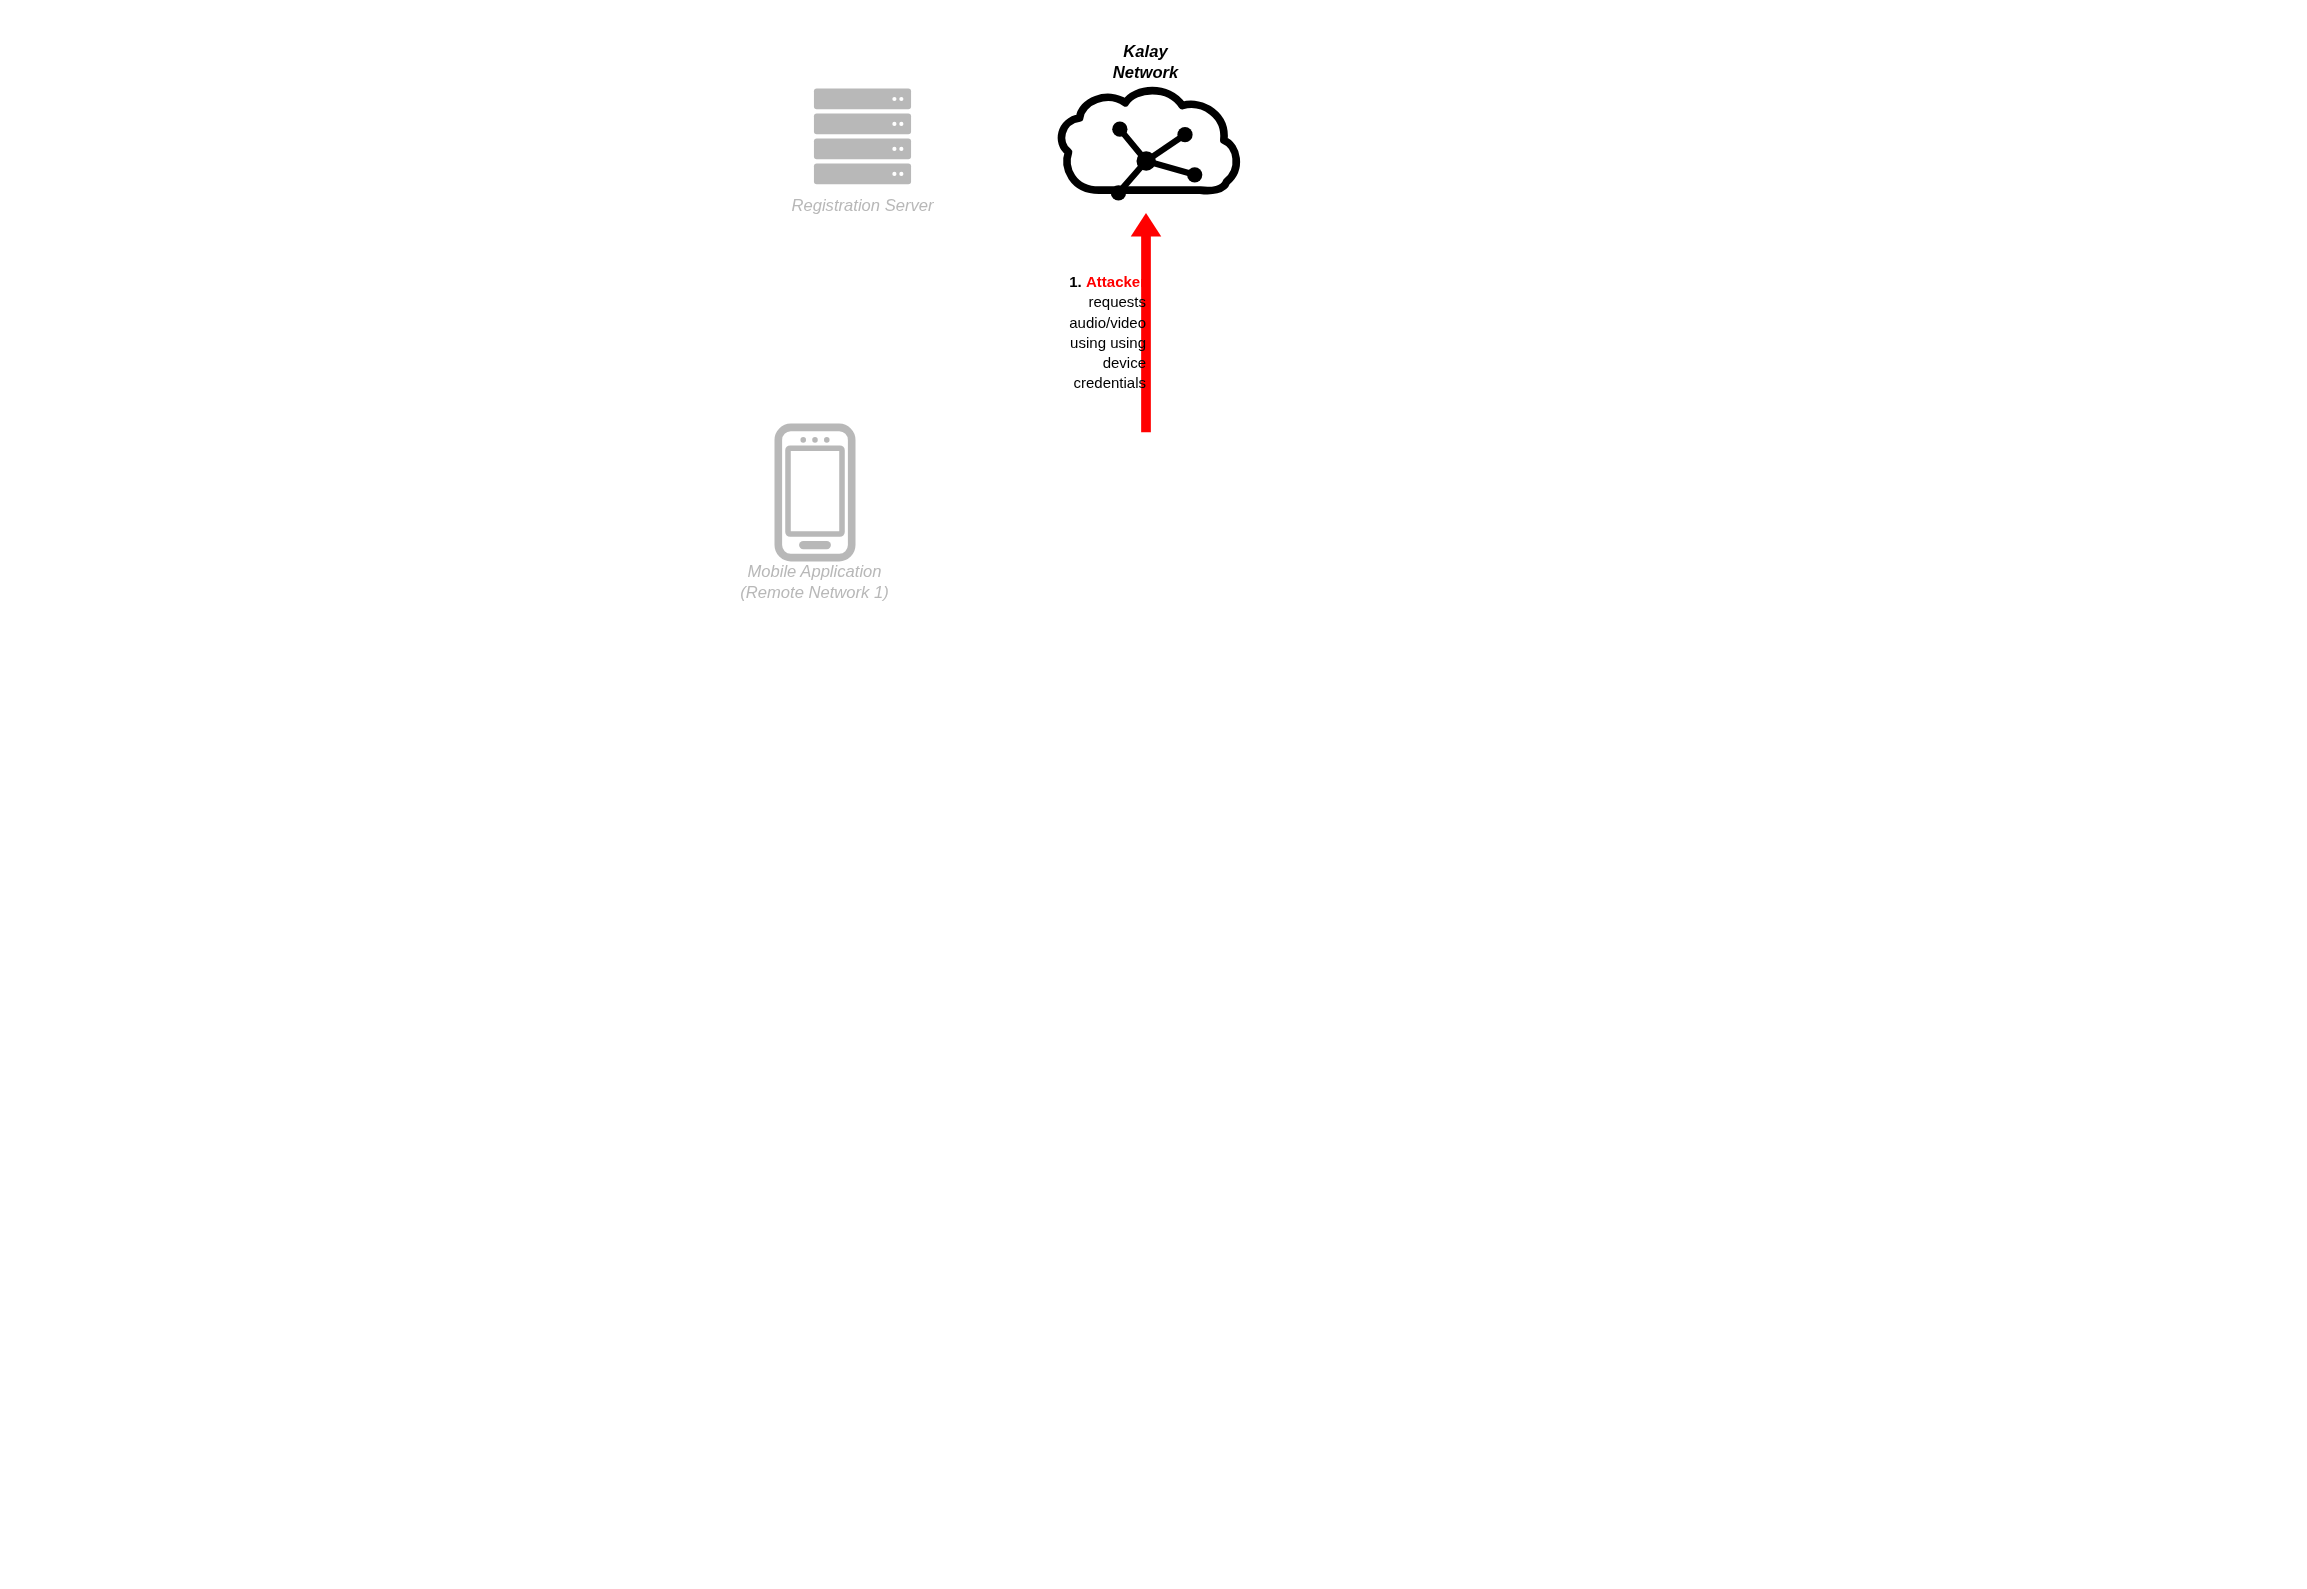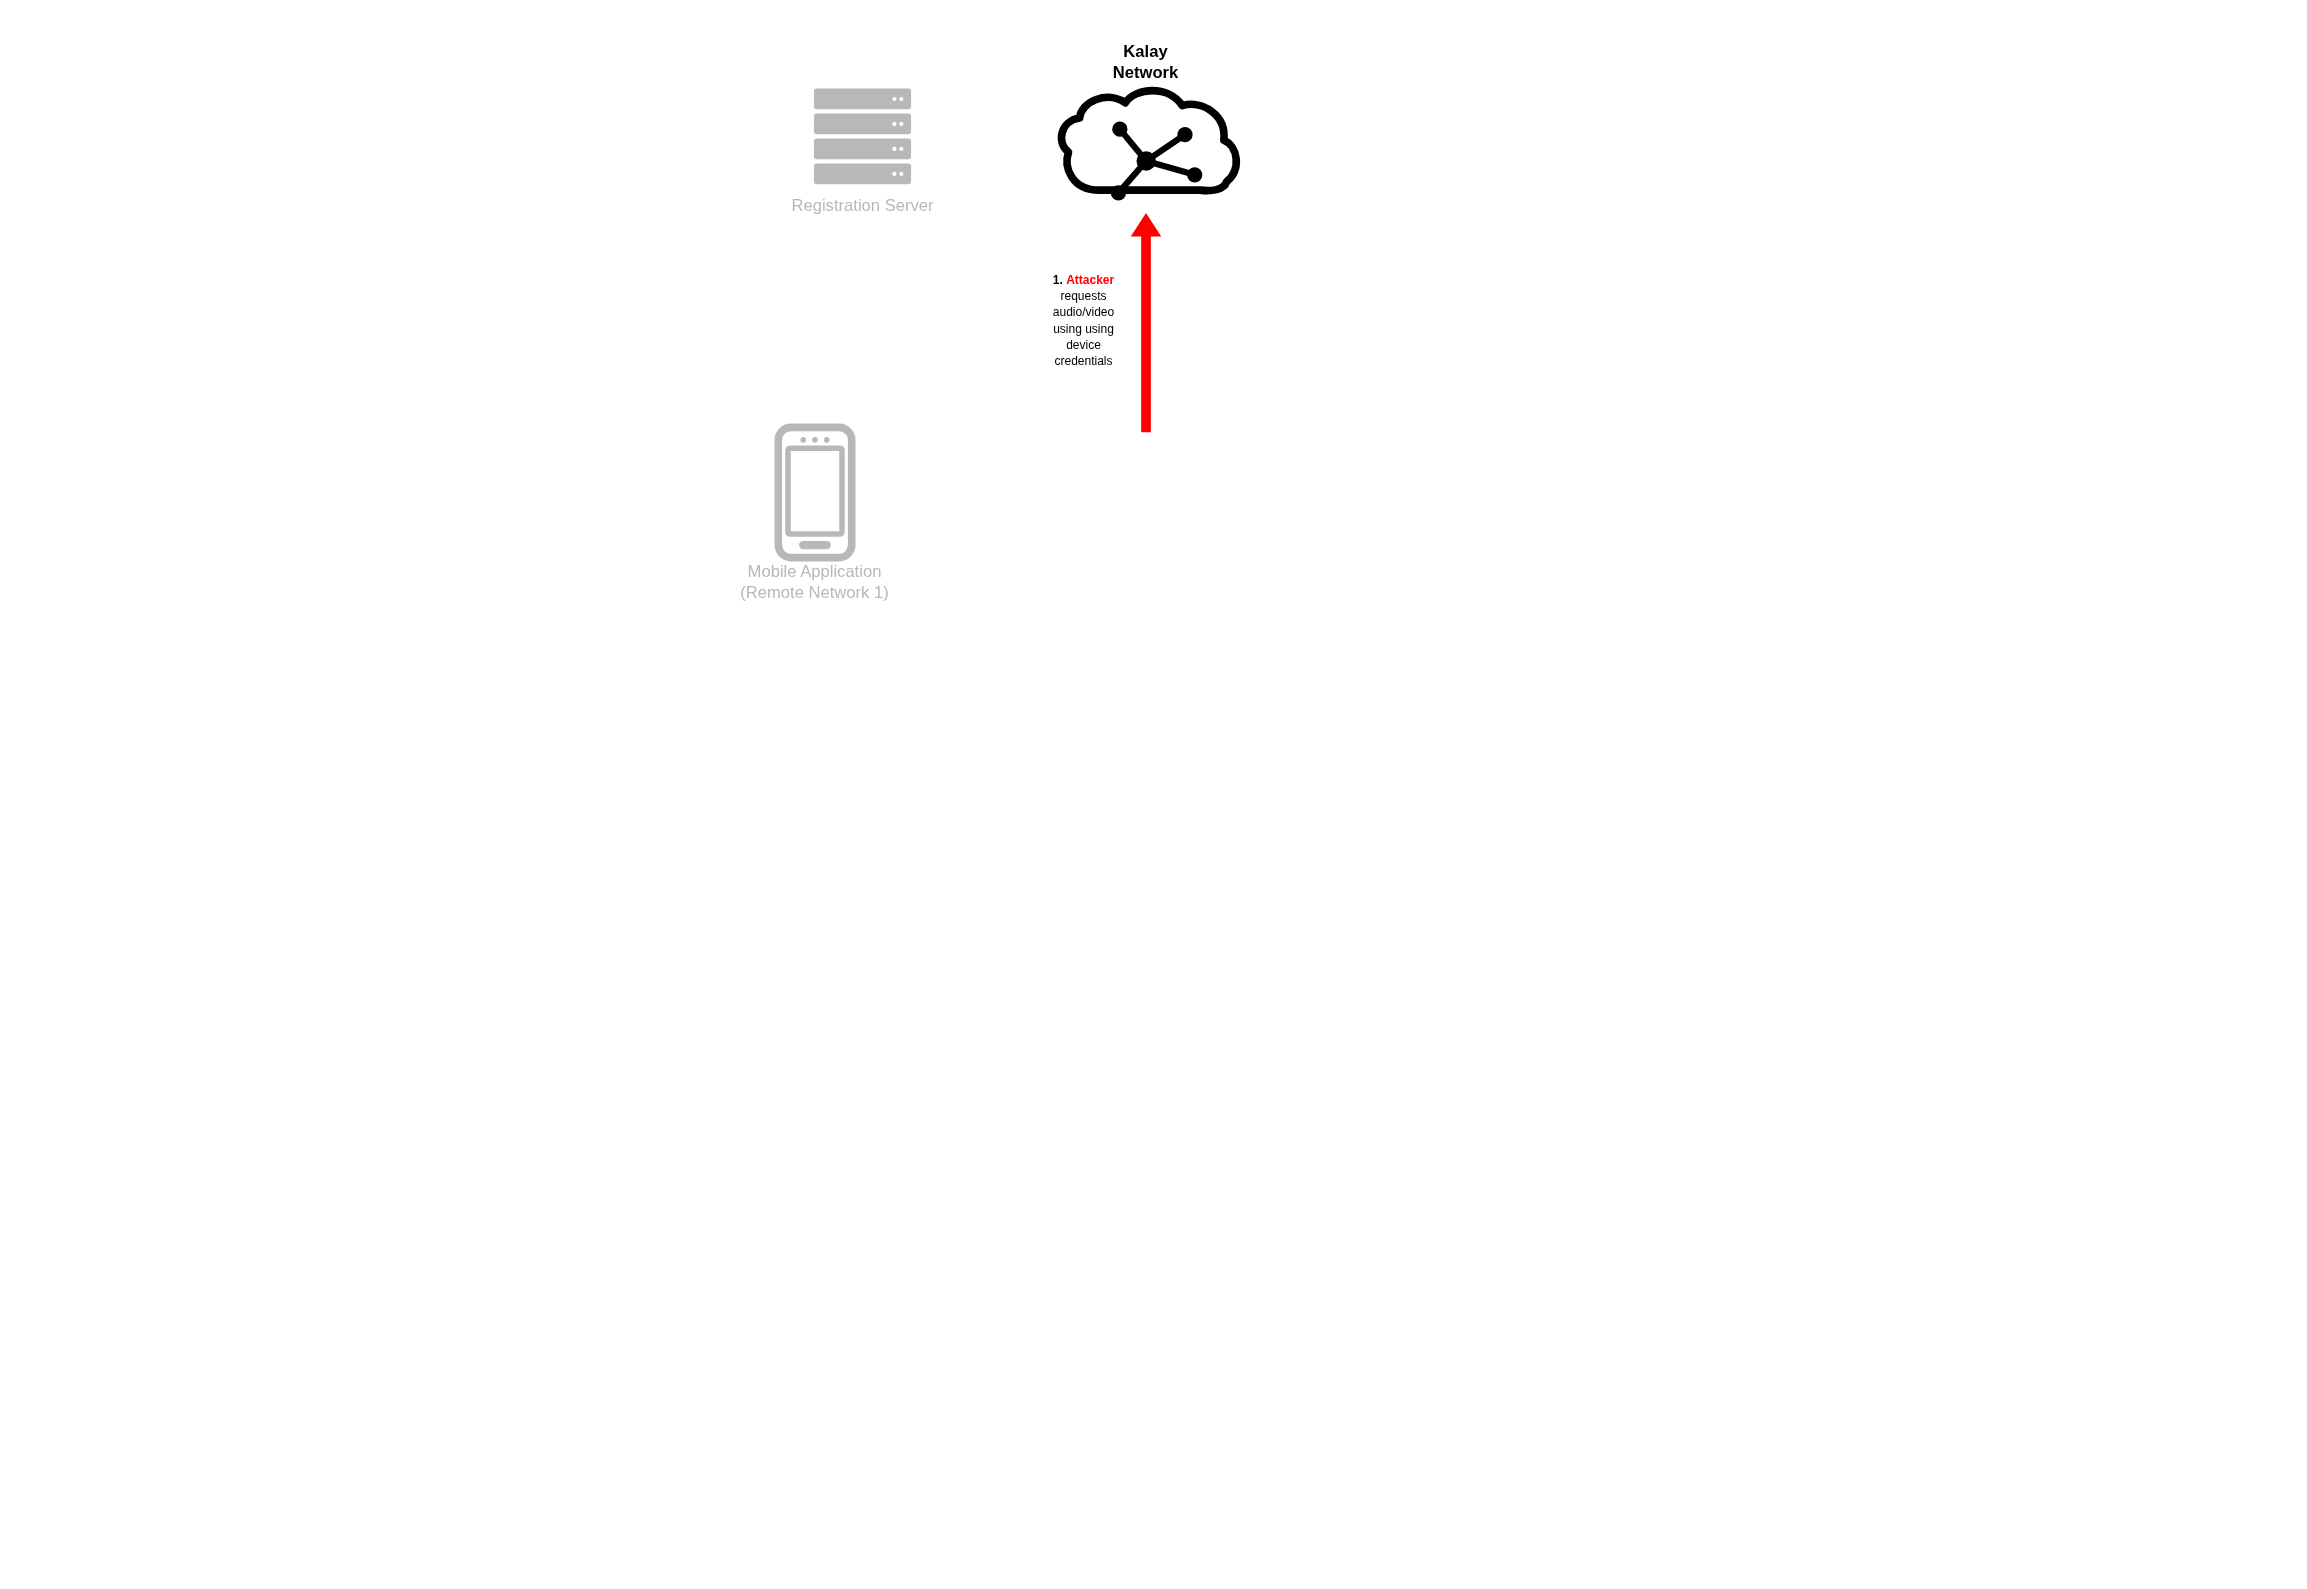--- a/index.html
+++ b/index.html
@@ -19,31 +19,32 @@
   }
   .node {
     position: absolute;
     text-align: center;
   }
   .label {
     font-size: 16.6px;
     line-height: 1.25;
     color: #000;
     font-weight: 500;
+    font-style: italic;
   }
   .label.gray {
     color: #b8b8b8;
     font-weight: 500;
   }
   .ann {
     position: absolute;
-    font-size: 12px;
+    font-size: 15px;
     line-height: 1.35;
     color: #000;
-    text-align: center;
+    text-align: right;
     font-weight: 500;
   }
   .ann .red {
     color: #ff0000;
     font-weight: 700;
   }
   .ann .num {
     color: #000;
     font-weight: 700;
   }

